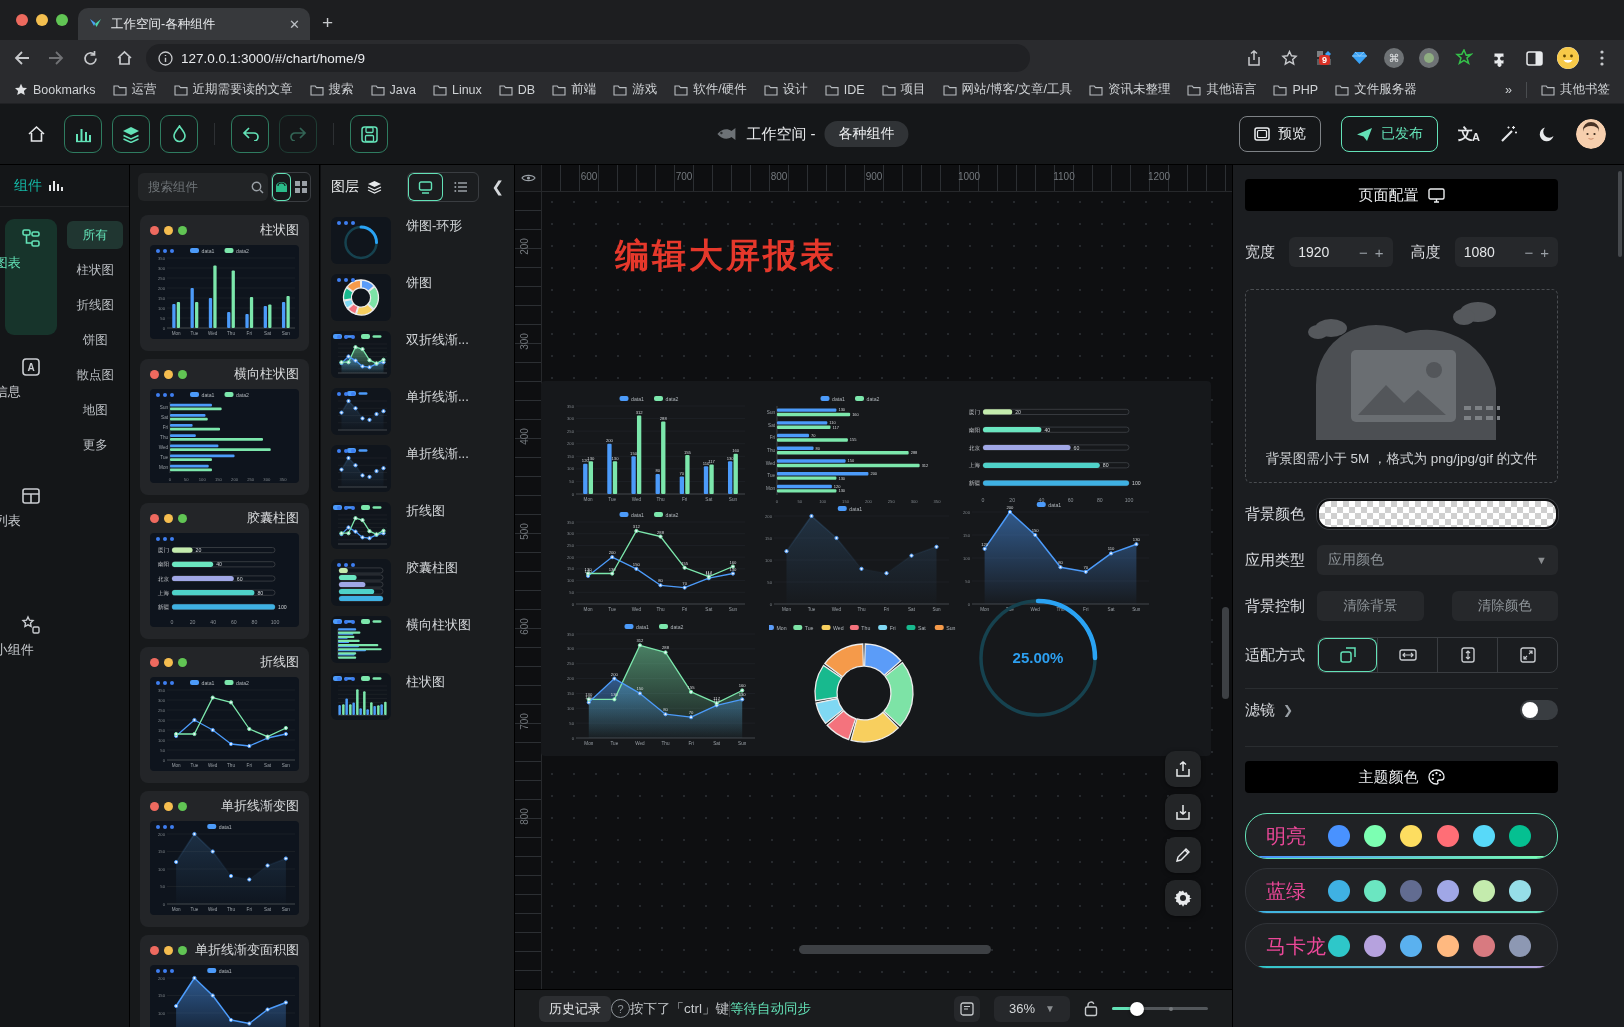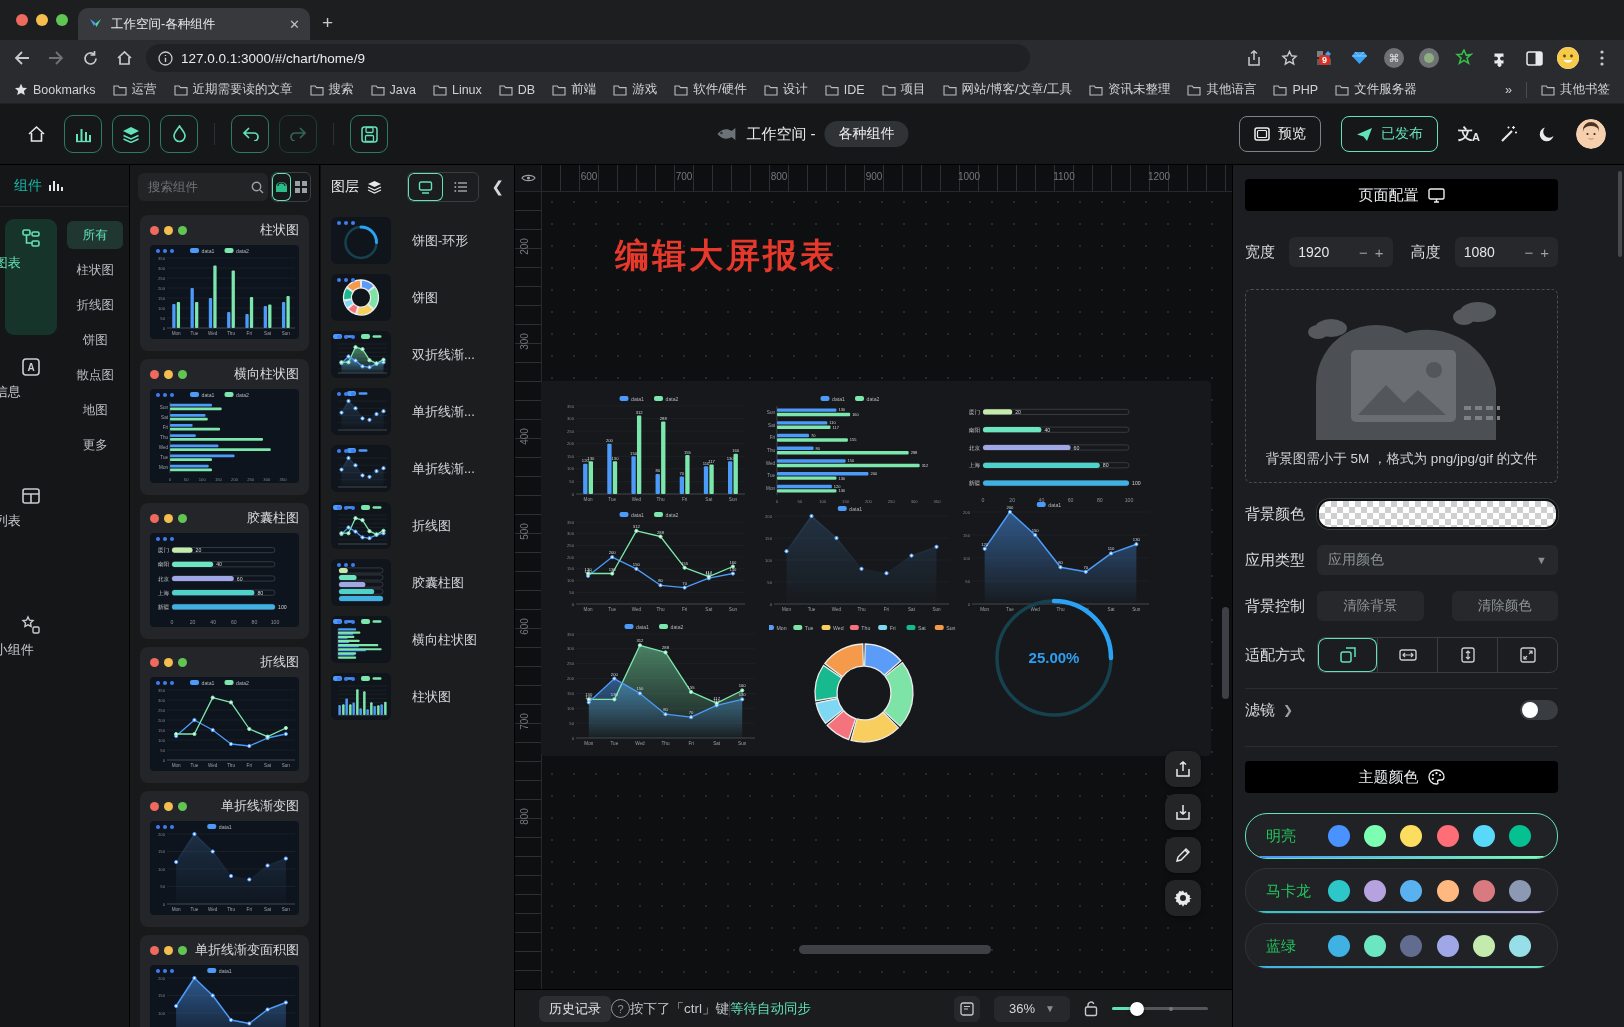--- a/index.html
+++ b/index.html
@@ -71,21 +71,21 @@
   .card{background:#232528;border-radius:8px;flex:0 0 136px;height:136px}
   .card-h{height:30px;display:flex;align-items:center;gap:5px;padding:0 10px}
   .dot{width:9px;height:9px;border-radius:50%}
   .card-t{margin-left:auto;font-size:13px;color:#d8dadc}
   .card-b{margin:0 10px;height:94px;background:#0e141d;border-radius:4px;position:relative;overflow:hidden}
   
   #layers{position:absolute;left:321px;top:165px;width:194px;bottom:0;background:#1b1d1f;border-right:1px solid #000;box-sizing:border-box;overflow:hidden}
   .lyhead{height:44px;display:flex;align-items:center;gap:8px;padding:0 10px;color:#e6e8ea;font-size:14px}
   .chev{margin-left:4px;color:#d5d8db;font-size:15px}
   #layerlist{padding:8px 10px;display:flex;flex-direction:column;gap:10px}
-  .litem{display:flex;align-items:center;gap:21px}
+  .litem{display:flex;align-items:flex-start;gap:15px}
   .lthumb{width:60px;height:47px;background:#10151c;border-radius:6px;position:relative;overflow:hidden;flex:0 0 auto}
   .llabel{font-size:13px;color:#d3d6d9;white-space:nowrap}
   
   #canvas{position:absolute;left:515px;top:165px;width:717px;bottom:0;background:#0e0f11;overflow:hidden}
   .ruler-top{position:absolute;left:26px;right:0;top:0;height:26px;border-bottom:1px solid #26282b;
     background:repeating-linear-gradient(90deg,#2c2f33 0 1px,transparent 1px 19px)}
   .ruler-left{position:absolute;left:0;top:26px;width:26px;bottom:37px;border-right:1px solid #26282b;
     background:repeating-linear-gradient(0deg,#2c2f33 0 1px,transparent 1px 19px)}
   .corner{position:absolute;left:0;top:0;width:26px;height:26px;background:#131416;display:flex;align-items:center;justify-content:center;color:#9aa0a6;border-bottom:1px solid #26282b;border-right:1px solid #26282b}
   .rt{position:absolute;top:6px;transform:translateX(-50%);font-size:10px;color:#74797e}
@@ -141,21 +141,21 @@
   .fitc.on{box-shadow:inset 0 0 0 1px #63e2b7;border-radius:8px;color:#63e2b7}
   .hr{margin-top:15px;border-top:1px solid #2a2d30}
   .frow{height:42px;display:flex;align-items:center}
   .frow .cv{color:#9aa0a6;font-size:12px;margin-left:8px}
   .toggle{margin-left:auto;width:38px;height:20px;background:#393d41;border-radius:10px;position:relative}
   .tknob{position:absolute;left:2px;top:2px;width:16px;height:16px;border-radius:50%;background:#fff}
   #themes{margin-top:20px;display:flex;flex-direction:column;gap:9px}
   .trow{height:44px;background:#202225;border:1px solid #303338;border-radius:22px;display:flex;align-items:center;
     padding-left:20px;position:relative;overflow:hidden}
   .trow.on{border-color:#63e2b7}
-  .tname{width:62px;font-size:15px;color:#22c55e}
+  .tname{width:62px;font-size:20px;color:#ec4899}
   .tdots{flex:1;display:flex;justify-content:space-between;padding-right:26px;align-items:center}
   .tdot{width:22px;height:22px;border-radius:50%}
   .uline{position:absolute;left:10px;right:10px;bottom:0;height:2.5px;border-radius:2px}
   .rp-scroll{position:absolute;right:2px;top:6px;width:4px;height:86px;background:#46494d;border-radius:2px}
 </style>
 </head>
 <body>
 
 <div id="titlebar">
   <div class="lights">
@@ -1654,21 +1654,21 @@
             <text x="177.25" y="8.7" font-size="5.2" fill="#aeb4b9" font-family="Liberation Sans,sans-serif">Sun</text>
             <path d="M96.22,23.02 A49,49 0 0 1 131.87,39.72 L115.28,54.25 A26.950000000000003,26.950000000000003 0 0 0 95.67,45.06 Z" fill="#5b9cf8" stroke="#ececec" stroke-width="1.3"></path>
             <path d="M133.44,41.61 A49,49 0 0 1 131.11,105.12 L114.86,90.21 A26.950000000000003,26.950000000000003 0 0 0 116.14,55.28 Z" fill="#7de3a6" stroke="#ececec" stroke-width="1.3"></path>
             <path d="M129.41,106.88 A49,49 0 0 1 82.06,119.26 L87.88,97.99 A26.950000000000003,26.950000000000003 0 0 0 113.93,91.18 Z" fill="#f8cf5e" stroke="#ececec" stroke-width="1.3"></path>
             <path d="M79.71,118.55 A49,49 0 0 1 58.13,104.28 L74.72,89.75 A26.950000000000003,26.950000000000003 0 0 0 86.59,97.61 Z" fill="#f4737d" stroke="#ececec" stroke-width="1.3"></path>
             <path d="M56.56,102.39 A49,49 0 0 1 47.05,82.10 L68.63,77.56 A26.950000000000003,26.950000000000003 0 0 0 73.86,88.72 Z" fill="#7fd8f3" stroke="#ececec" stroke-width="1.3"></path>
             <path d="M46.61,79.69 A49,49 0 0 1 54.45,44.49 L72.70,56.87 A26.950000000000003,26.950000000000003 0 0 0 68.38,76.23 Z" fill="#18b98e" stroke="#ececec" stroke-width="1.3"></path>
             <path d="M55.87,42.50 A49,49 0 0 1 93.78,23.02 L94.33,45.06 A26.950000000000003,26.950000000000003 0 0 0 73.48,55.78 Z" fill="#f59a4a" stroke="#ececec" stroke-width="1.3"></path>
           </svg>
         </div>
-      <div class="chart" style="left:428px;top:204px;width:170px;height:142px">
+      <div class="chart" style="left:412px;top:204px;width:170px;height:142px">
           <svg width="170" height="142" viewBox="0 0 170 142">
             <circle cx="85" cy="73" r="57" fill="none" stroke="#16424f" stroke-width="3.5"></circle>
             <path d="M85,16 A57,57 0 0 1 142.00,73.00" stroke="#2aa3f4" stroke-width="4.5" fill="none" stroke-linecap="round"></path>
             <text x="85" y="78" font-size="15" fill="#2d9ff0" text-anchor="middle" font-weight="bold" font-family="Liberation Sans,sans-serif">25.00%</text>
           </svg>
         </div>
     </div>
     <div class="fabs">
       <span class="fab">
           <svg width="16" height="17" viewBox="0 0 16 17">
@@ -1842,38 +1842,38 @@
           <span class="tdot" style="background:#4992ff"></span>
           <span class="tdot" style="background:#7cffb2"></span>
           <span class="tdot" style="background:#fddd60"></span>
           <span class="tdot" style="background:#ff6e76"></span>
           <span class="tdot" style="background:#58d9f9"></span>
           <span class="tdot" style="background:#05c091"></span>
         </span>
         <span class="uline" style="background:linear-gradient(90deg,#4992ff,#7cffb2)"></span>
       </div>
       <div class="trow">
+        <span class="tname">蓝绿</span>
+        <span class="tdots">
+          <span class="tdot" style="background:#3fb1e3"></span>
+          <span class="tdot" style="background:#6be6c1"></span>
+          <span class="tdot" style="background:#626c91"></span>
+          <span class="tdot" style="background:#a0a7e6"></span>
+          <span class="tdot" style="background:#c4ebad"></span>
+          <span class="tdot" style="background:#96dee8"></span>
+        </span>
+        <span class="uline" style="background:linear-gradient(90deg,#3fb1e3,#6be6c1)"></span>
+      </div>
+      <div class="trow">
         <span class="tname">马卡龙</span>
         <span class="tdots">
           <span class="tdot" style="background:#2ec7c9"></span>
           <span class="tdot" style="background:#b6a2de"></span>
           <span class="tdot" style="background:#5ab1ef"></span>
           <span class="tdot" style="background:#ffb980"></span>
           <span class="tdot" style="background:#d87a80"></span>
           <span class="tdot" style="background:#8d98b3"></span>
         </span>
         <span class="uline" style="background:linear-gradient(90deg,#2ec7c9,#b6a2de)"></span>
       </div>
-      <div class="trow">
-        <span class="tname">蓝绿</span>
-        <span class="tdots">
-          <span class="tdot" style="background:#3fb1e3"></span>
-          <span class="tdot" style="background:#6be6c1"></span>
-          <span class="tdot" style="background:#626c91"></span>
-          <span class="tdot" style="background:#a0a7e6"></span>
-          <span class="tdot" style="background:#c4ebad"></span>
-          <span class="tdot" style="background:#96dee8"></span>
-        </span>
-        <span class="uline" style="background:linear-gradient(90deg,#3fb1e3,#6be6c1)"></span>
-      </div>
     </div>
   <div class="rp-scroll"></div>
 </div>
 
 </body></html>

